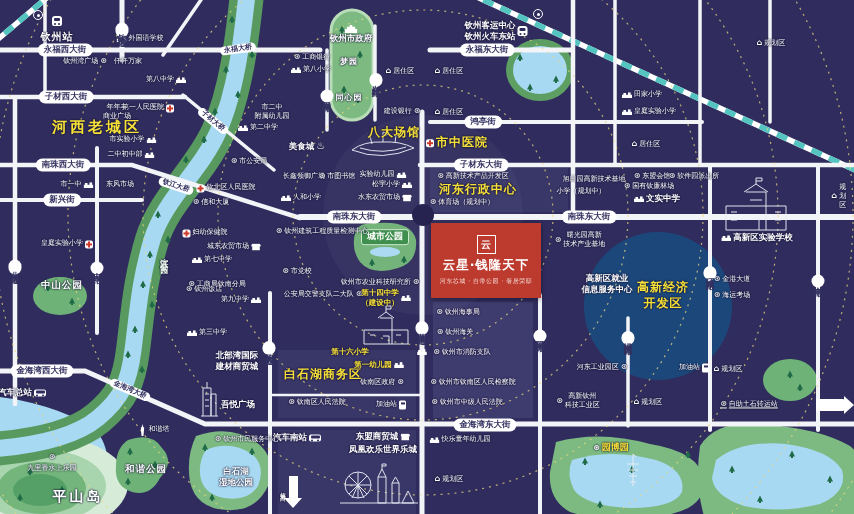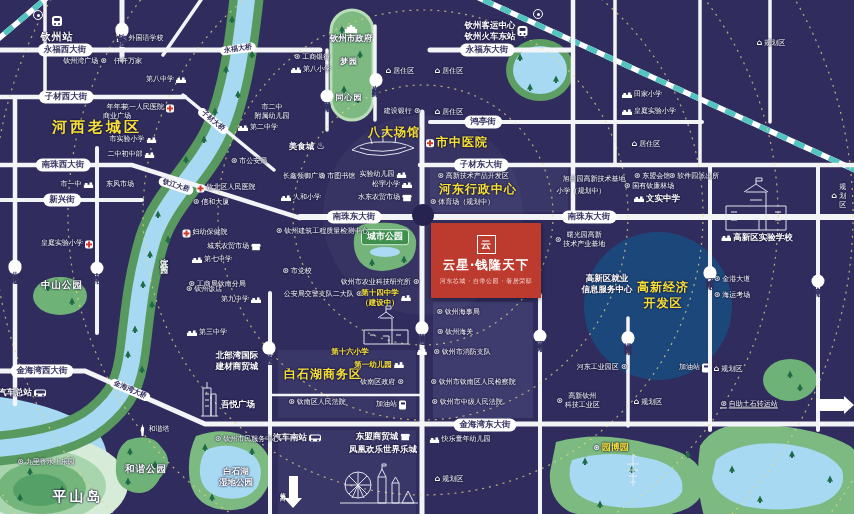--- a/index.html
+++ b/index.html
@@ -622,21 +622,21 @@
         <span class="tx">第七中学</span>
       </div>
       <div class="lbl pw" style="left: 204px; top: 266px; transform: translate(-50%, -50%); margin-top: 24px;">
         <span class="ic ic-star"></span>
         <span class="tx">钦州饭店</span>
       </div>
       <div class="lbl pw" style="left: 217px; top: 285px; transform: translate(-50%, -50%);">
         <span class="ic ic-star"></span>
         <span class="tx">工商局钦南分局</span>
       </div>
-      <div class="lbl pw" style="left: 46px; top: 463px; transform: translate(-50%, -50%);">
+      <div class="lbl pw" style="left: 52px; top: 463px; transform: translate(-50%, -50%); flex-direction: column;">
         <span class="ic ic-star"></span>
         <span class="tx">九里香水上乐园</span>
       </div>
       <div class="lbl pw" style="left: 154px; top: 430px; transform: translate(-50%, -50%);">
         <span class="ic ic-tower"></span>
         <span class="tx">和谐塔</span>
       </div>
       <div class="lbl pw" style="left: 247px; top: 440px; transform: translate(-50%, -50%);">
         <span class="ic ic-star"></span>
         <span class="tx">钦州市民服务中心</span>

